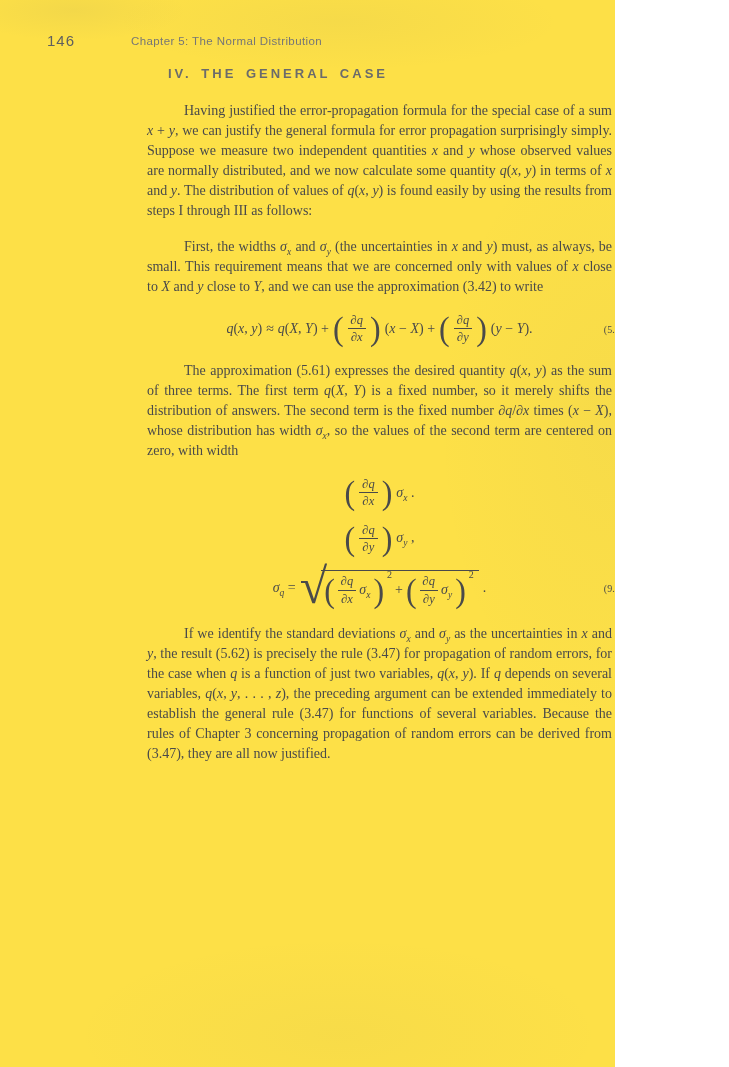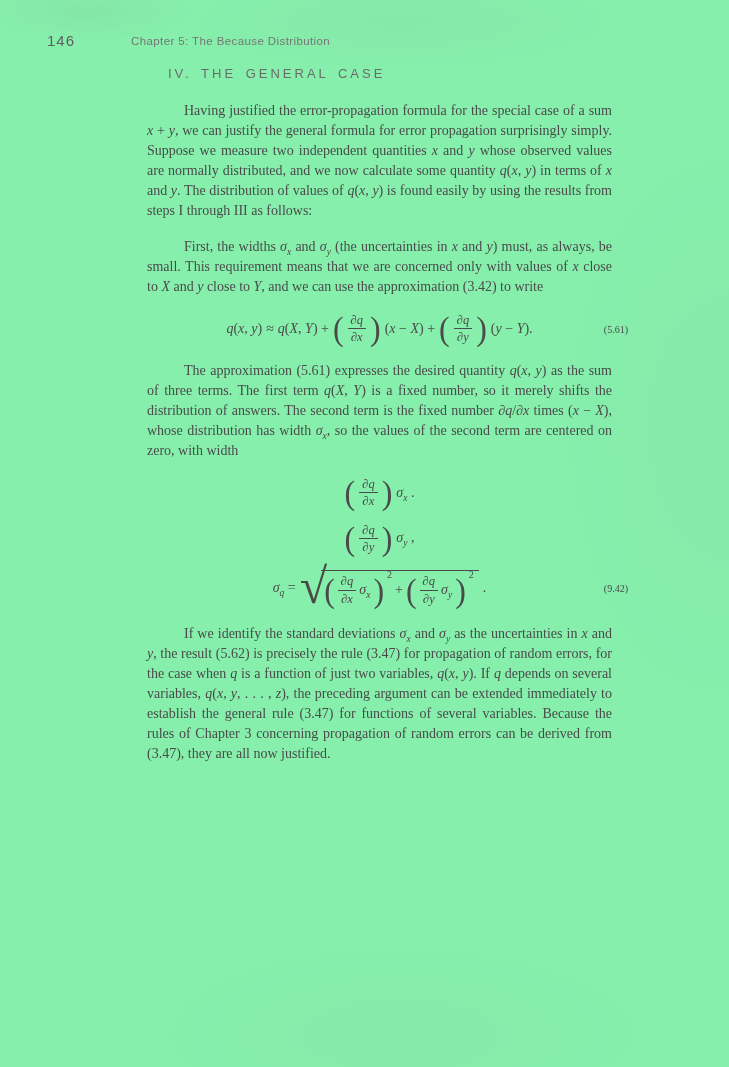--- a/index.html
+++ b/index.html
@@ -1,18 +1,18 @@
 <!DOCTYPE html>
 <html><head>
 <meta charset="utf-8">
 <style>
   html,body{margin:0;padding:0;background:#ffffff;}
   .page{
-    position:relative;width:729px;height:1067px;overflow:hidden;
-    background:#86efac;
+    position:relative;width:615px;height:1067px;overflow:hidden;
+    background:#fde047;
     font-family:"Liberation Serif",serif;
     color:#4a4a4a;
   }
   
   .page::before{
     content:"";position:absolute;inset:0;pointer-events:none;
     background:
       radial-gradient(ellipse 320px 70px at 55% 2%, rgba(110,110,110,0.05), transparent 70%),
       radial-gradient(ellipse 240px 420px at 99% 40%, rgba(110,110,110,0.045), transparent 72%),
       radial-gradient(ellipse 380px 140px at 55% 97%, rgba(110,110,110,0.04), transparent 70%),
@@ -22,21 +22,21 @@
     position:absolute;left:47px;top:32px;
     font-family:"Liberation Sans",sans-serif;font-size:15px;color:#5f5f5f;letter-spacing:1px;
   }
   .chapterhead{
     position:absolute;left:131px;top:35px;
     font-family:"Liberation Sans",sans-serif;font-size:11.5px;color:#767676;letter-spacing:0.4px;
   }
   .content{position:absolute;left:131px;top:66px;width:497px;}
   .sectionhead{
     margin:0 0 20px 37px;
-    font-family:"Liberation Sans",sans-serif;font-weight:400;
+    font-family:"Liberation Sans",sans-serif;font-weight:700;
     font-size:13px;color:#6b6b6b;letter-spacing:3px;word-spacing:3px;
   }
   .para{
     margin:16px;text-align:justify;
     font-size:14px;line-height:20px;color:#4a4a4a;
   }
   .para.indent{text-indent:37px;}
   sub{font-size:9.5px;line-height:0;}
   i{font-style:italic;}
   .equation{
@@ -62,21 +62,21 @@
     display:inline-flex;align-items:center;gap:3px;
     border-top:1.4px solid #4a4a4a;padding:3px 5px 0 3px;
   }
 </style>
 </head>
 <body>
 
 <div class="page">
 
   <div class="pagenum">146</div>
-  <div class="chapterhead">Chapter 5: The Because Distribution</div>
+  <div class="chapterhead">Chapter 5: The Normal Distribution</div>
 
   <div class="content">
 
     <h2 class="sectionhead">IV. THE GENERAL CASE</h2>
 
     <p class="para indent">Having justified the error-propagation formula for the special case of a sum <i>x</i> + <i>y</i>, we can justify the general formula for error propagation surprisingly simply. Suppose we measure two independent quantities <i>x</i> and <i>y</i> whose observed values are normally distributed, and we now calculate some quantity <i>q</i>(<i>x</i>, <i>y</i>) in terms of <i>x</i> and <i>y</i>. The distribution of values of <i>q</i>(<i>x</i>, <i>y</i>) is found easily by using the results from steps I through III as follows:</p>
 
     <p class="para indent">First, the widths <i>σ</i><sub><i>x</i></sub> and <i>σ</i><sub><i>y</i></sub> (the uncertainties in <i>x</i> and <i>y</i>) must, as always, be small. This requirement means that we are concerned only with values of <i>x</i> close to <i>X</i> and <i>y</i> close to <i>Y</i>, and we can use the approximation (3.42) to write</p>
 
     <div class="equation">

